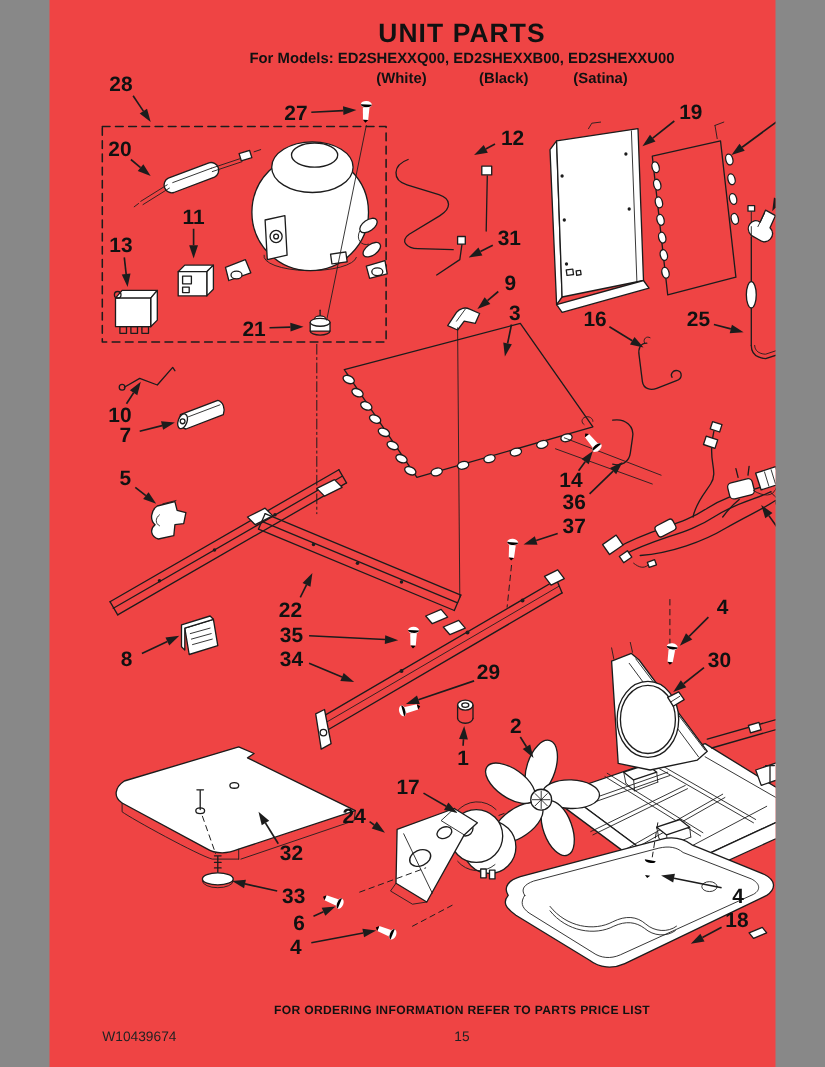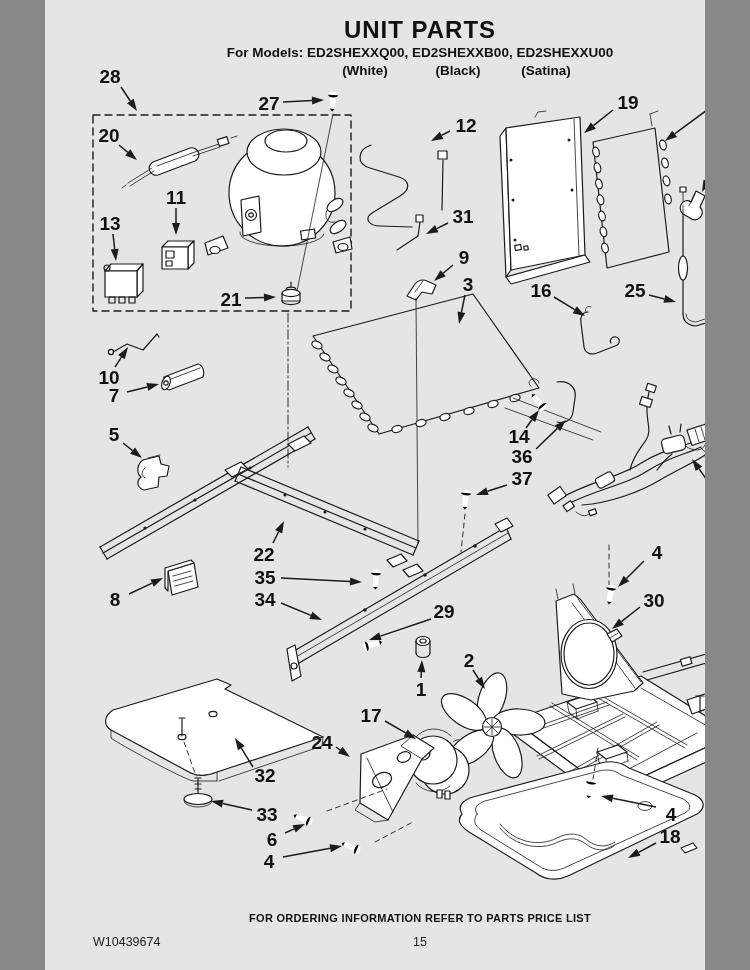--- a/index.html
+++ b/index.html
@@ -1,16 +1,16 @@
 <!DOCTYPE html>
 <html><head>
 <meta charset="utf-8">
 <style>
   html,body{margin:0;padding:0;background:#888;}
-  #page{position:relative;width:660px;height:970px;background:#e5e5e5;margin:0 auto;overflow:hidden;
+  #page{position:relative;width:660px;height:970px;background:#ef4444;margin:0 auto;overflow:hidden;
         font-family:"Liberation Sans",sans-serif;}
   svg{position:absolute;left:0;top:0;}
   .art path,.art line,.art polygon,.art polyline,.art rect,.art circle,.art ellipse{
       stroke:#1c1c1c;fill:none;stroke-width:1.2;stroke-linecap:round;stroke-linejoin:round;}
   .art .wf{fill:#ffffff;}
   .art .fd{fill:#1c1c1c;stroke:none;}
   .art .thin{stroke-width:0.8;}
   .art .dash{stroke-dasharray:5 4;stroke-width:0.9;}
   .art .dashdot{stroke-dasharray:9 3 2 3;stroke-width:0.9;}
   .art .boxdash{stroke-dasharray:7 5;stroke-width:1.4;}

